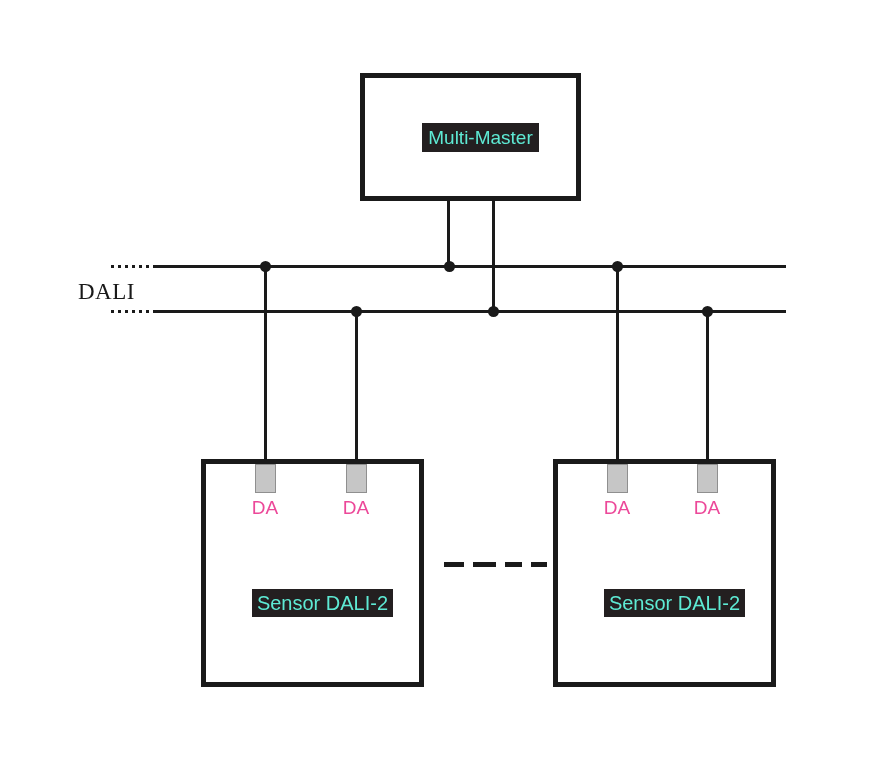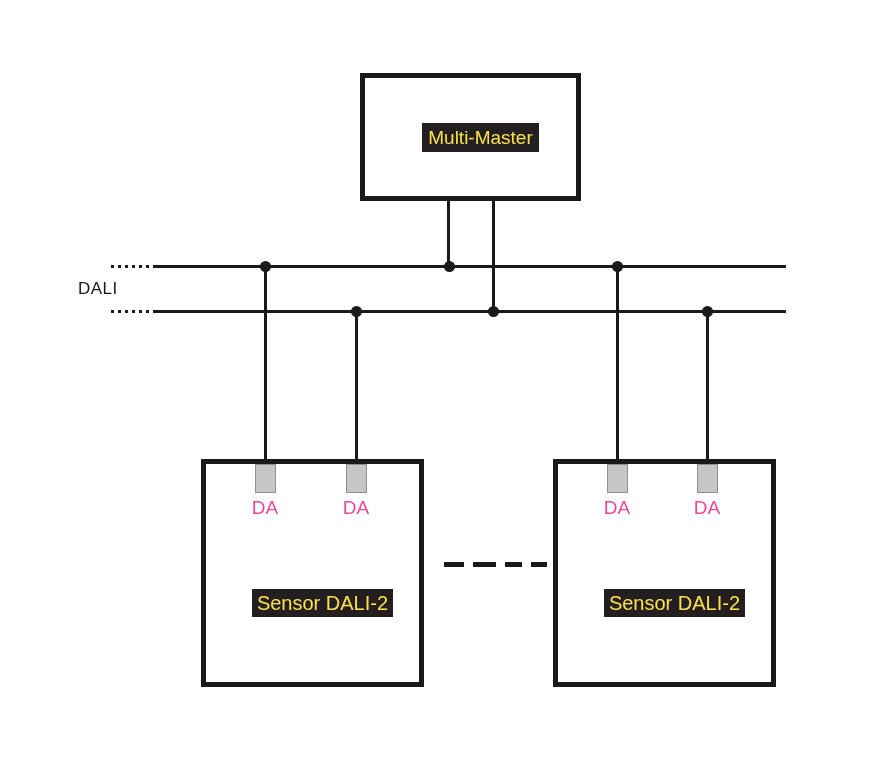--- a/index.html
+++ b/index.html
@@ -25,33 +25,33 @@
   }
   
   .controller-box {
     position: absolute; left: 360px; top: 73px;
     width: 221px; height: 128px;
     border: 5px solid #1a1a1a; box-sizing: border-box;
     background: #ffffff;
     display: flex; align-items: center; justify-content: center;
   }
   .inv-label {
-    background: #231f20; color: #fde047;
+    background: #231f20; color: #5eead4;
     text-align: left;
     margin-left: 20px;
   }
   .controller-label {
     font-size: 19px; line-height: 27px;
     padding: 1px 6px;
   }
   .controller-label .lbl-line { display: block; white-space: nowrap; }
   
   .bus-label {
     position: absolute; left: 78px; top: 279px;
-    font-size: 17px; letter-spacing: 0.5px; color: #1a1a1a;
+    font-size: 23px; letter-spacing: 0.5px; color: #1a1a1a; font-family: Liberation Serif, serif;
   }
   
   .sensor-box {
     position: absolute; top: 459px;
     width: 223px; height: 228px;
     border: 5px solid #1a1a1a; box-sizing: border-box;
     background: #ffffff;
   }
   .sensor-box.s1 { left: 201px; }
   .sensor-box.s2 { left: 553px; }

